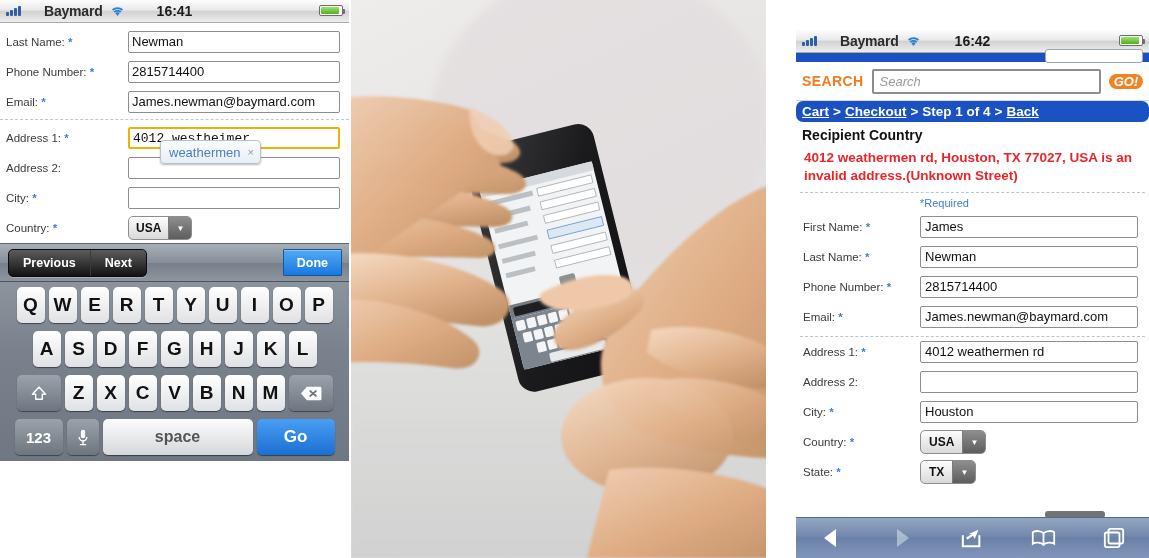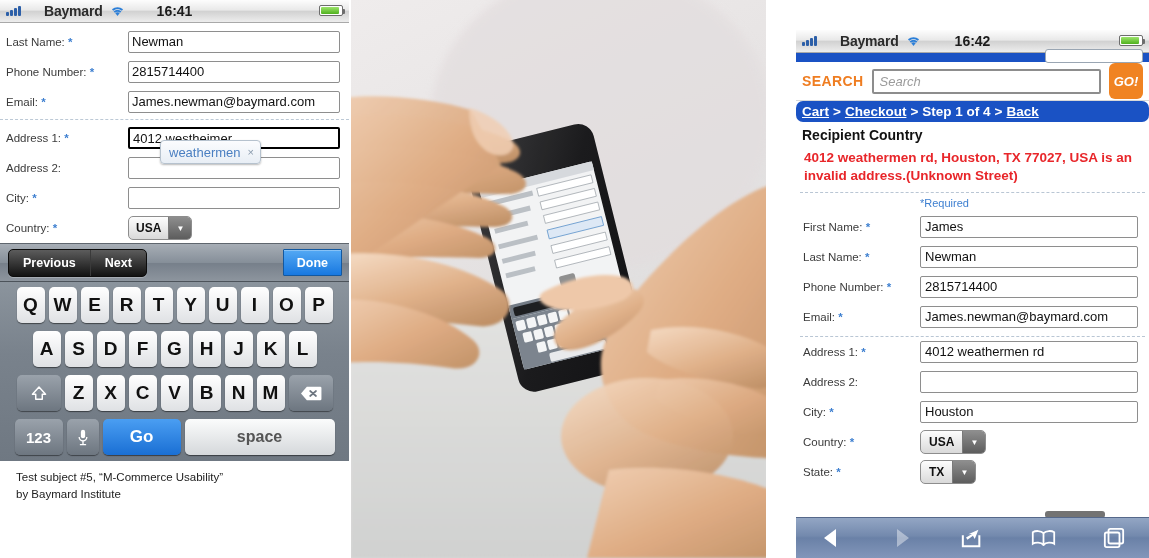--- a/index.html
+++ b/index.html
@@ -36,21 +36,21 @@
   
   .lform{background:#fff;position:relative;}
   .frow{position:relative;height:30px;display:flex;align-items:center;}
   .frow .lbl{font-size:11.5px;color:#3b3b3b;padding-left:6px;width:118px;
     box-sizing:border-box;white-space:nowrap;}
   .frow .lbl b{color:#3d7fd0;font-weight:bold;}
   .fin{position:absolute;left:128px;width:212px;height:22px;box-sizing:border-box;
     border:1px solid #8e8e8e;background:#fff;border-radius:2px;
     font-size:13px;color:#111;padding:0 3px;line-height:20px;
     font-family:"Liberation Sans",sans-serif;overflow:hidden;white-space:nowrap;}
-  .fin.focused{border:2px solid #000000;}
+  .fin.focused{border:2px solid #eab308;font-family:Liberation Mono, monospace;}
   .dashsep{height:1px;border-top:1px dashed #bcc9d6;margin:2px 0;}
   .sel{position:absolute;left:128px;height:22px;border-radius:5px;
     border:1px solid #8d8d8d;overflow:hidden;display:flex;align-items:stretch;
     background:linear-gradient(180deg,#fdfdfd,#d9d9d9);}
   .sel .val{font-size:12px;color:#111;padding:0 7px;display:flex;align-items:center;
     font-weight:bold;}
   .sel .arr{width:22px;display:flex;align-items:center;justify-content:center;
     background:linear-gradient(180deg,#8e8e8e,#5d5d5d);border-left:1px solid #7a7a7a;
     color:#fff;font-size:8px;}
 
@@ -111,21 +111,21 @@
   .rtopblue{height:9px;background:#1a52c4;position:relative;}
   .rtopblue .ghostbar{position:absolute;right:6px;top:-4px;width:96px;height:12px;
     background:#fff;border:1px solid #9aa6b3;border-radius:3px;}
   .searchbar{height:38px;background:#fff;display:flex;align-items:center;
     padding:0 6px;gap:8px;border-bottom:1px solid #d8d8d8;}
   .slogo{font-size:14px;font-weight:bold;color:#ef7d21;letter-spacing:.4px;
     font-family:"Liberation Sans",sans-serif;}
   .sinput{flex:1;height:25px;border:2px solid #8d8d8d;background:#fff;border-radius:2px;
     display:flex;align-items:center;padding:0 6px;font-size:13px;color:#9b9b9b;
     font-style:italic;box-sizing:border-box;}
-  .gobtn{width:34px;height:36px;border-radius:6px;background:#f08322;color:#fff;
+  .gobtn{width:34px;height:15px;border-radius:13px;background:#f08322;color:#fff;
     font-size:13px;font-weight:bold;display:flex;align-items:center;
     justify-content:center;font-style:italic;}
   .crumbs{height:21px;background:#1a52c4;display:flex;align-items:center;
     padding-left:6px;font-size:13.5px;font-weight:bold;color:#fff;gap:4px;border-radius:7px;}
   .crumbs a{color:#fff;text-decoration:underline;}
   .sectitle{font-size:14px;font-weight:bold;color:#111;padding:5px 6px 4px;}
   .errbox{padding:2px 8px 8px;font-size:13.5px;font-weight:bold;color:#e8262a;
     line-height:1.3;}
   .rdash{border-top:1px dashed #b9c6d4;margin:0 4px;}
   .reqnote{font-size:11px;color:#3d7fd0;padding:4px 0 3px 124px;}
@@ -277,29 +277,25 @@
     </div>
     <div class="krow" style="margin-bottom:2px">
       <span class="key dark k123">123</span>
       <span class="key dark mic">
         <svg viewBox="0 0 14 20" width="12" height="17">
           <rect x="4.5" y="1" width="5" height="10" rx="2.5" fill="#fff"></rect>
           <path d="M2.5 9.5a4.5 4.5 0 0 0 9 0" fill="none" stroke="#fff" stroke-width="1.6"></path>
           <path d="M7 14v4M4 18.4h6" stroke="#fff" stroke-width="1.6" stroke-linecap="round"></path>
         </svg>
       </span>
+      <span class="key space">space</span>
       <span class="key go">Go</span>
-      <span class="key space">space</span>
-    </div>
-  </div>
-
-  <div class="caption">
-    <div>Test subject #5, “M-Commerce Usability”</div>
-    <div>by Baymard Institute</div>
-  </div>
+    </div>
+  </div>
+
 </div>
 
 <div id="photo">
   <svg viewBox="0 0 415 558" preserveAspectRatio="none" aria-hidden="true">
     <defs>
       <linearGradient id="bg" x1="0" y1="0" x2="0.35" y2="1">
         <stop offset="0%" stop-color="#efecec"></stop>
         <stop offset="45%" stop-color="#e6e3e3"></stop>
         <stop offset="100%" stop-color="#d9d8d8"></stop>
       </linearGradient>

